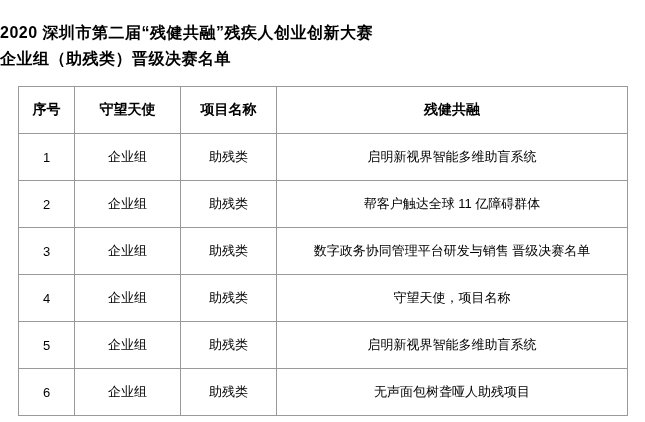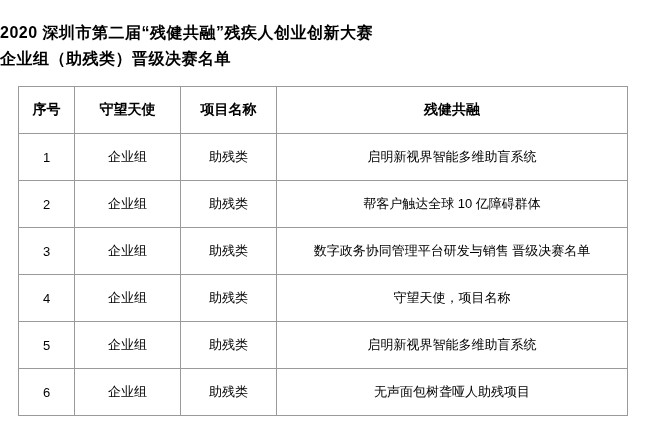--- a/index.html
+++ b/index.html
@@ -96,21 +96,21 @@
         <tr>
           <td class="cell-no">1</td>
           <td class="cell-group">企业组</td>
           <td class="cell-cat">助残类</td>
           <td class="cell-name">启明新视界智能多维助盲系统</td>
         </tr>
         <tr>
           <td class="cell-no">2</td>
           <td class="cell-group">企业组</td>
           <td class="cell-cat">助残类</td>
-          <td class="cell-name">帮客户触达全球 10 亿障碍群体</td>
+          <td class="cell-name">帮客户触达全球 11 亿障碍群体</td>
         </tr>
         <tr>
           <td class="cell-no">3</td>
           <td class="cell-group">企业组</td>
           <td class="cell-cat">助残类</td>
           <td class="cell-name">数字政务协同管理平台研发与销售 晋级决赛名单</td>
         </tr>
         <tr>
           <td class="cell-no">4</td>
           <td class="cell-group">企业组</td>

